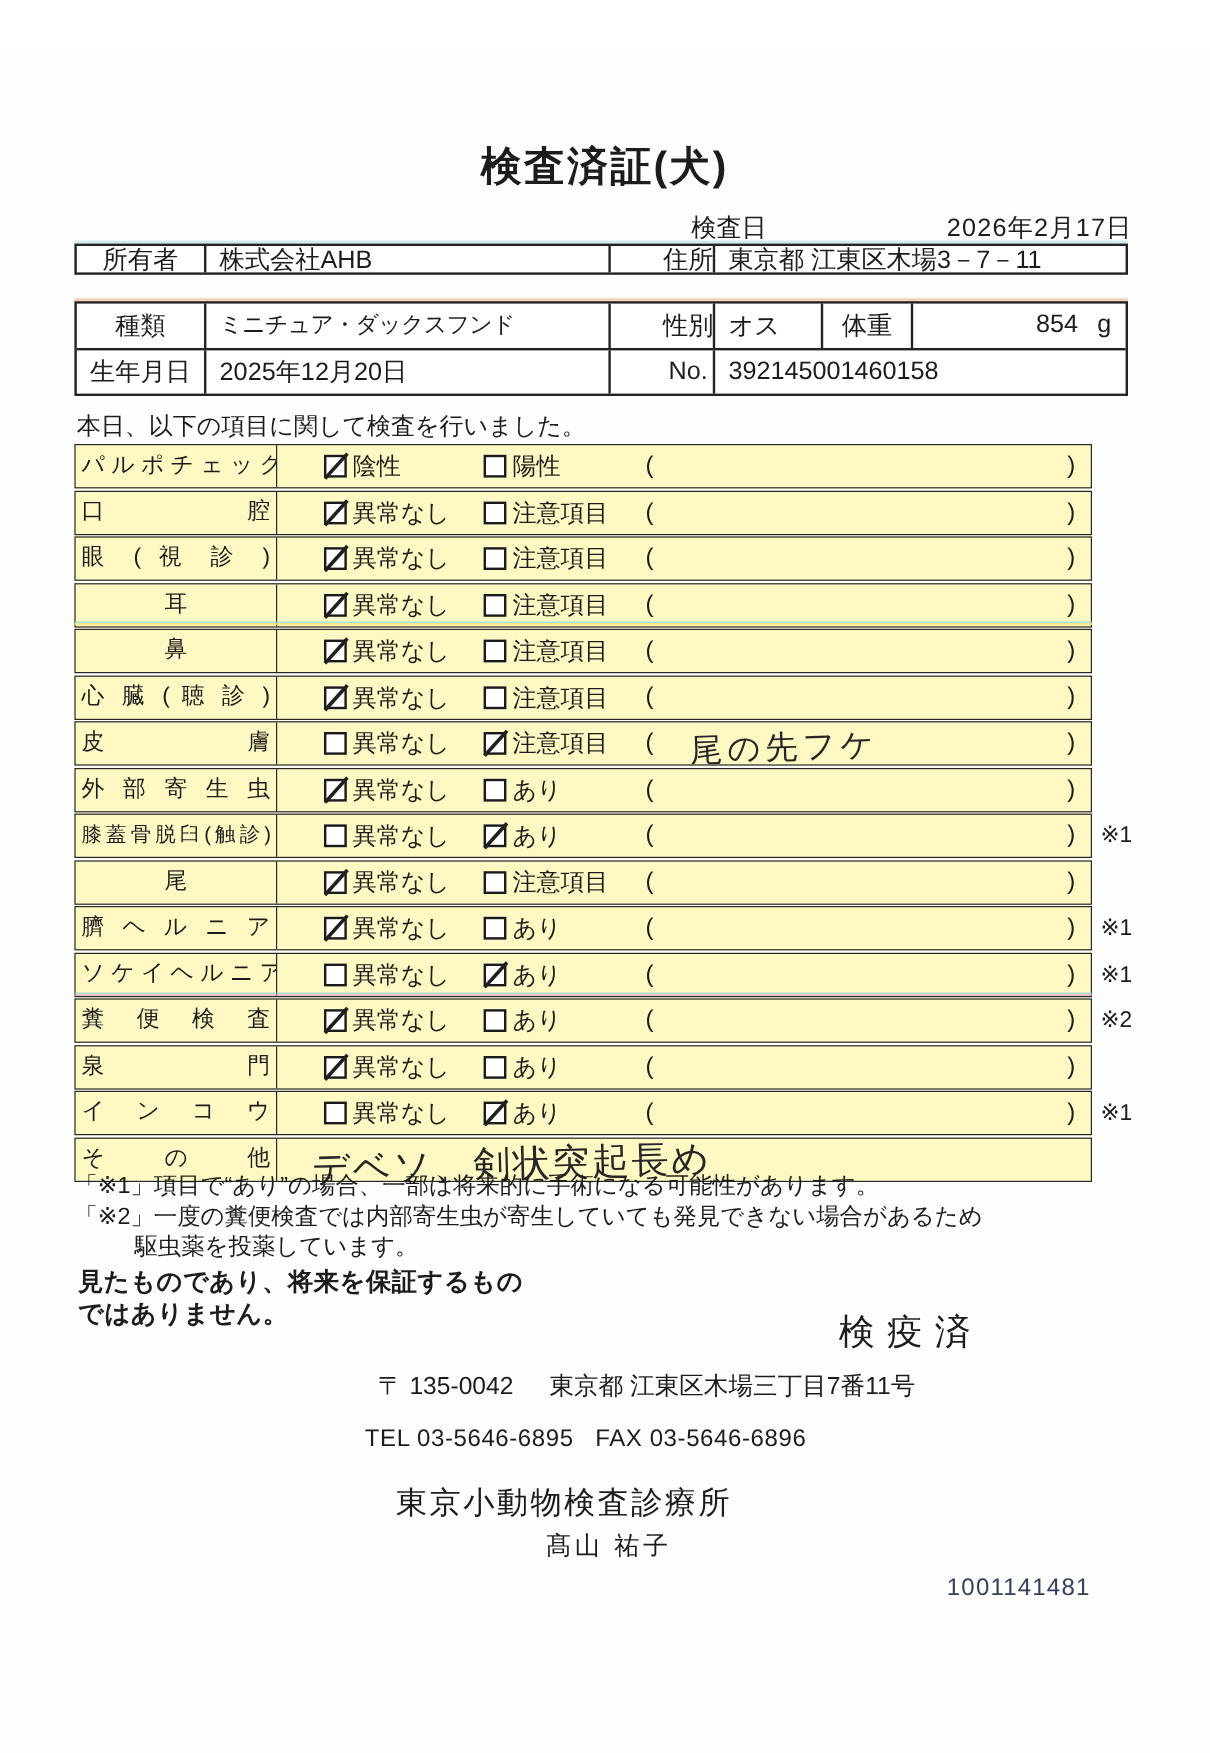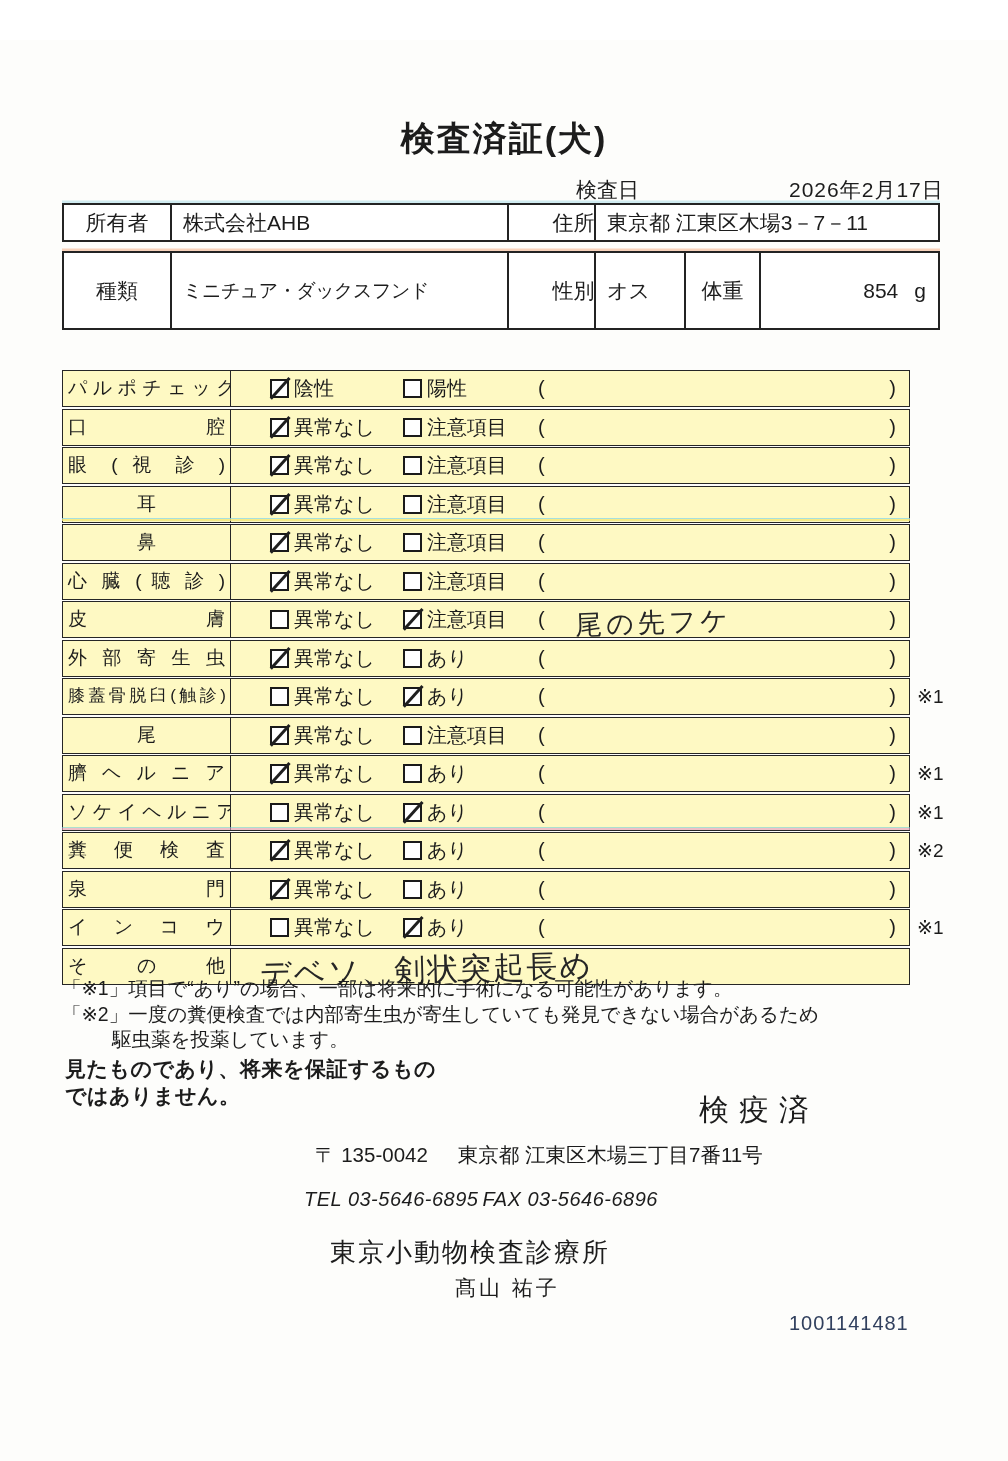--- a/index.html
+++ b/index.html
@@ -10,21 +10,21 @@
     margin-top:40px;
   }
   
   .title{position:absolute;top:76px;left:0;width:100%;text-align:center;
          font-size:34px;font-weight:600;letter-spacing:2px;}
   .date-label{position:absolute;top:136px;left:576px;font-size:21px;}
   .date-value{position:absolute;top:136px;left:789px;font-size:21px;letter-spacing:1px;}
   
   .info-table{position:absolute;left:62px;width:878px;border:2px solid #232323;
               box-sizing:border-box;display:flex;flex-direction:column;background:#fff;}
-  .t1{top:163px;height:39px;box-shadow:0 -2.5px 0 0 rgba(120,200,220,.35);}
+  .t1{top:163px;height:26px;box-shadow:0 -2.5px 0 0 rgba(120,200,220,.35);}
   .t2{top:211px;height:79px;box-shadow:0 -2.5px 0 0 rgba(235,130,70,.35);}
   .irow{display:flex;flex:1;min-height:0;}
   .irow + .irow{border-top:2px solid #232323;}
   .icell{box-sizing:border-box;display:flex;align-items:center;padding:0 11px;
          font-size:21px;white-space:nowrap;overflow:hidden;}
   .icell + .icell{border-left:2px solid #232323;}
   .lab{justify-content:center;padding:0 4px;}
   .w1{width:106px;flex:none;} .w2{width:337px;flex:none;} .w3{width:87px;flex:none;padding-left:48px;}
   .w4{width:90px;flex:none;}  .w5{width:75px;flex:none;}  .wf{flex:1;}
   .weight-cell{justify-content:flex-end;gap:16px;padding-right:12px;}
@@ -60,21 +60,21 @@
         background:linear-gradient(180deg,#8fd9e6 0 45%,#f2e777 45% 100%);}
   .art2{top:787px;height:2.5px;opacity:.6;
         background:linear-gradient(180deg,#74cfd8 0 45%,#e39ac9 45% 100%);}
   
   .footnotes{position:absolute;top:936px;left:62px;font-size:19.5px;line-height:25.5px;}
   .fn-indent{padding-left:50px;}
   .disclaimer{position:absolute;top:1016px;left:65px;font-size:21px;font-weight:bold;
               line-height:26.5px;letter-spacing:0.5px;}
   .stamp{position:absolute;top:1050px;left:699px;font-size:30px;letter-spacing:10px;font-weight:500;}
   .postal-row{position:absolute;top:1101px;left:315px;display:flex;gap:30px;font-size:20.5px;}
-  .tel-row{position:absolute;top:1148px;left:304px;display:flex;gap:4px;font-size:20px;letter-spacing:0.5px;font-style:italic;}
+  .tel-row{position:absolute;top:1148px;left:304px;display:flex;gap:18px;font-size:20px;letter-spacing:0.5px;}
   .clinic-name{position:absolute;top:1195px;left:330px;font-size:26px;letter-spacing:2px;}
   .vet-name{position:absolute;top:1234px;left:455px;font-size:21px;letter-spacing:3px;}
   .doc-code{position:absolute;top:1272px;left:789px;font-size:20px;color:#31405e;letter-spacing:1px;}
 </style>
 </head>
 <body>
 
 <div class="sheet">
 
   <div class="title">検査済証(犬)</div>
@@ -95,22 +95,29 @@
       <div class="icell lab w1">種類</div>
       <div class="icell w2 breed">ミニチュア・ダックスフンド</div>
       <div class="icell lab w3">性別</div>
       <div class="icell w4">オス</div>
       <div class="icell lab w5">体重</div>
       <div class="icell wf weight-cell">
         <span>854</span>
         <span>g</span>
       </div>
     </div>
-  </div>
-
+    <div class="irow">
+      <div class="icell lab w1">生年月日</div>
+      <div class="icell w2">2025年12月20日</div>
+      <div class="icell lab w3">No.</div>
+      <div class="icell wf">392145001460158</div>
+    </div>
+  </div>
+
+  <div class="intro">本日、以下の項目に関して検査を行いました。</div>
 
   <div class="checklist">
 
     <div class="crow">
       <div class="cbox">
         <div class="clabel">パ ル ポ チ ェ ッ ク</div>
         <div class="ccont">
           <span class="opt opt1">
               <span class="cb checked"></span>
               <span>陰性</span>

